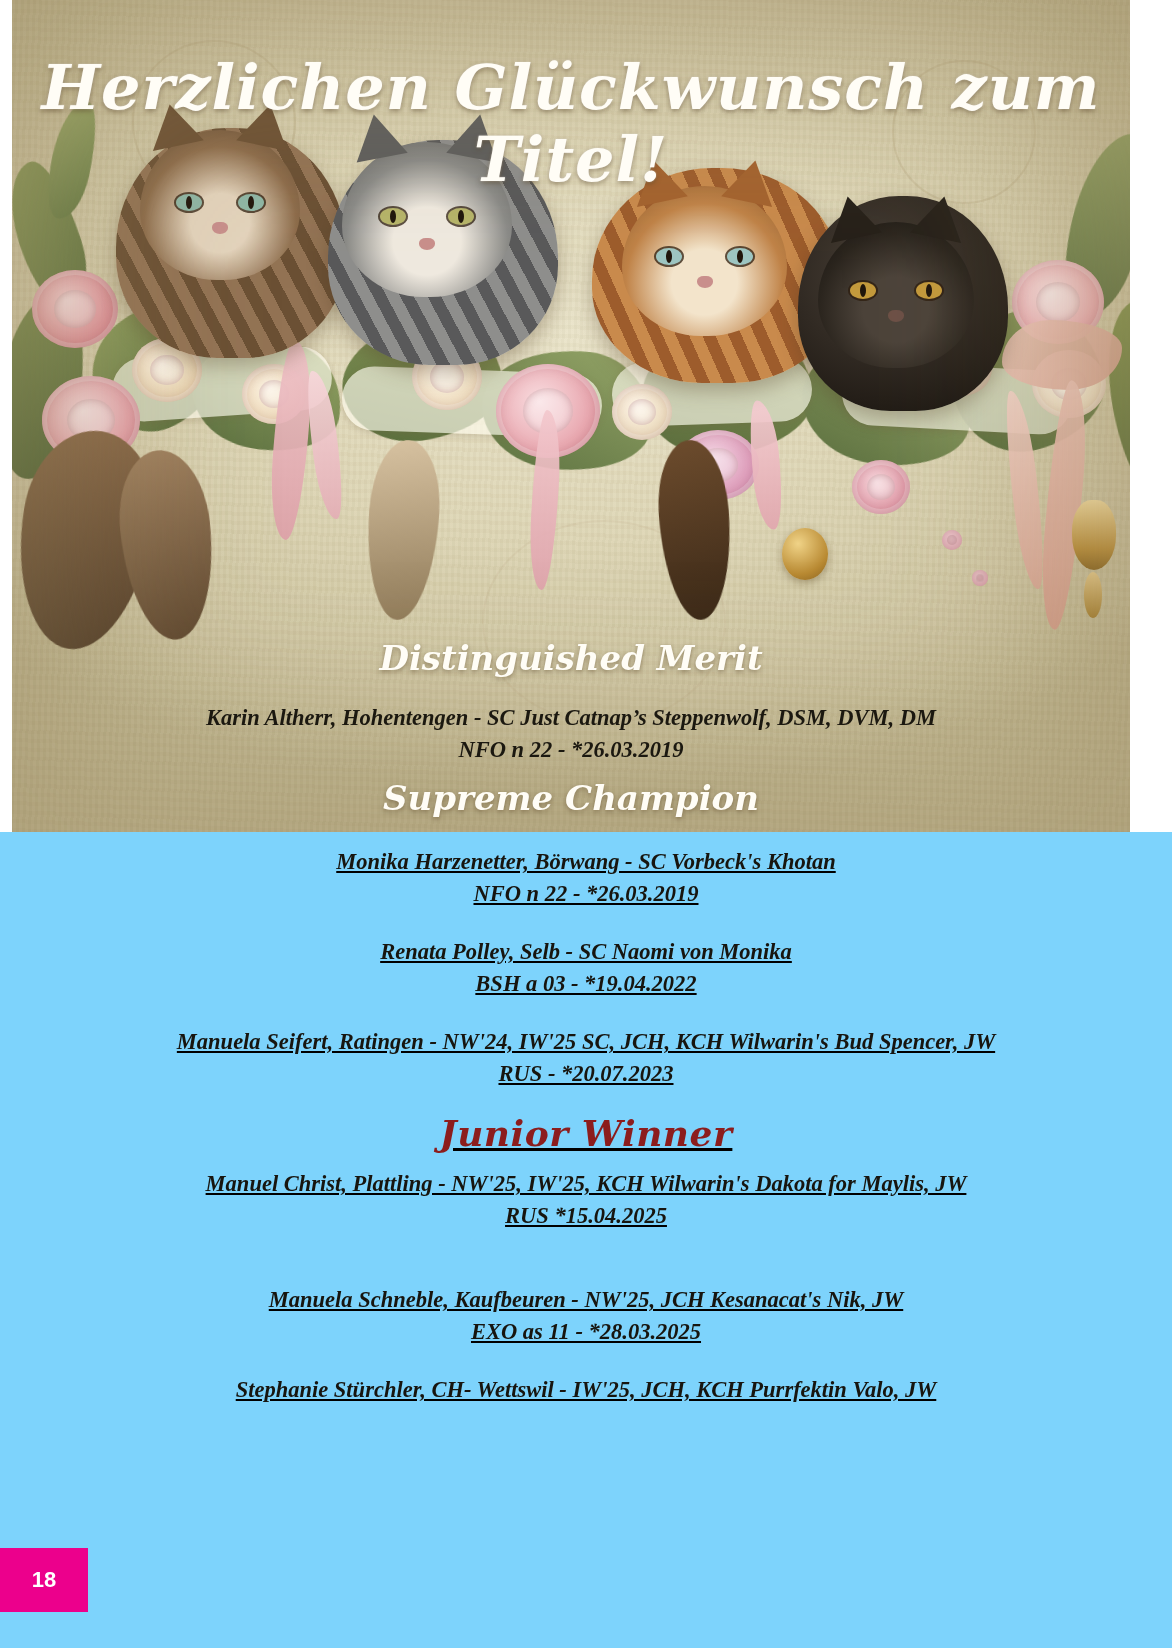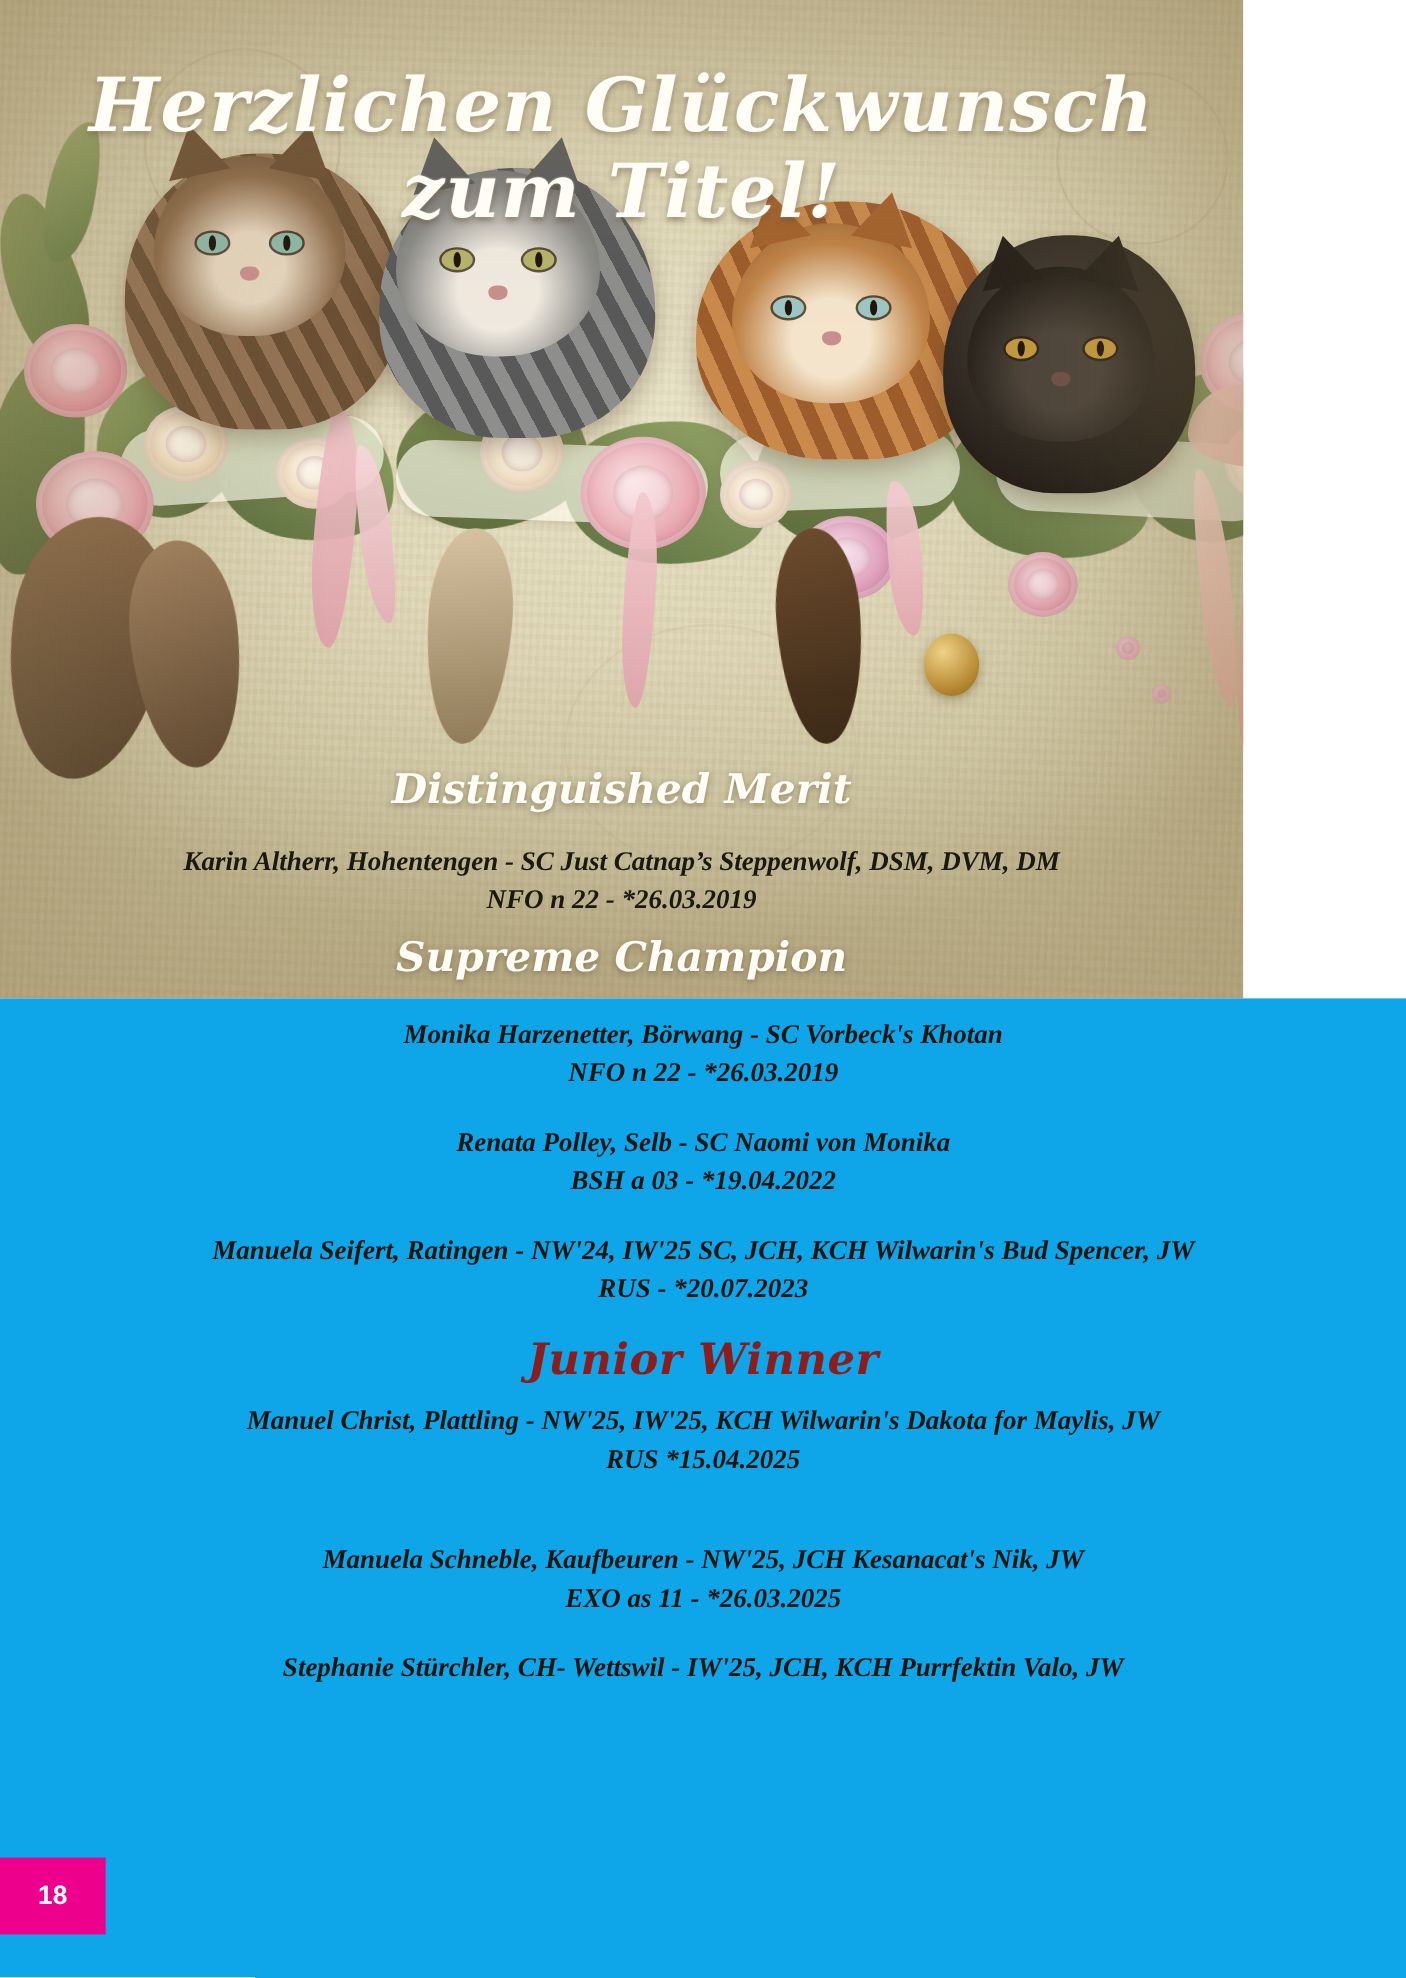--- a/index.html
+++ b/index.html
@@ -11,23 +11,23 @@
     width: 1172px;
     height: 1648px;
     position: relative;
     font-family: "Liberation Serif", serif;
     overflow: hidden;
   }
 
   
   .banner {
     position: absolute;
-    left: 0;
+    left: 12px;
     top: 0;
-    width: 1036px;
+    width: 1118px;
     height: 832px;
     overflow: hidden;
     background:
       radial-gradient(ellipse 70% 55% at 50% 40%, #e9e3c8 0%, #ddd5b4 45%, #cfc6a2 75%, #bfb58e 100%);
   }
   .banner-paper-texture {
     position: absolute;
     inset: 0;
     background-image:
       repeating-linear-gradient(92deg, rgba(255,255,255,0.05) 0 3px, rgba(0,0,0,0.02) 3px 6px),
@@ -148,21 +148,22 @@
     filter: blur(.6px);
   }
 
   
   .page-body {
     position: absolute;
     left: 0;
     top: 832px;
     width: 1172px;
     height: 816px;
-    background: #0ea5e9;
+    background: #7dd3fc;
+    text-decoration: underline;
   }
   .section-head {
     text-align: center;
     font-family: "DejaVu Serif", serif;
     font-style: italic;
     font-weight: bold;
     font-size: 34px;
     letter-spacing: .5px;
   }
   .head-on-banner {
@@ -369,21 +370,21 @@
     <span class="line2">RUS *15.04.2025</span>
   </div>
   <div class="gap"></div>
 
   <div class="entry">
   </div>
   <div class="gap"></div>
 
   <div class="entry">
     <span>Manuela Schneble, Kaufbeuren - NW'25, JCH Kesanacat's Nik, JW</span>
-    <span class="line2">EXO as 11 - *26.03.2025</span>
+    <span class="line2">EXO as 11 - *28.03.2025</span>
   </div>
   <div class="gap"></div>
 
   <div class="entry">
     <span>Stephanie Stürchler, CH- Wettswil - IW'25, JCH, KCH Purrfektin Valo, JW</span>
   </div>
 </div>
 
 <div class="page-tab">
   <span>18</span>

